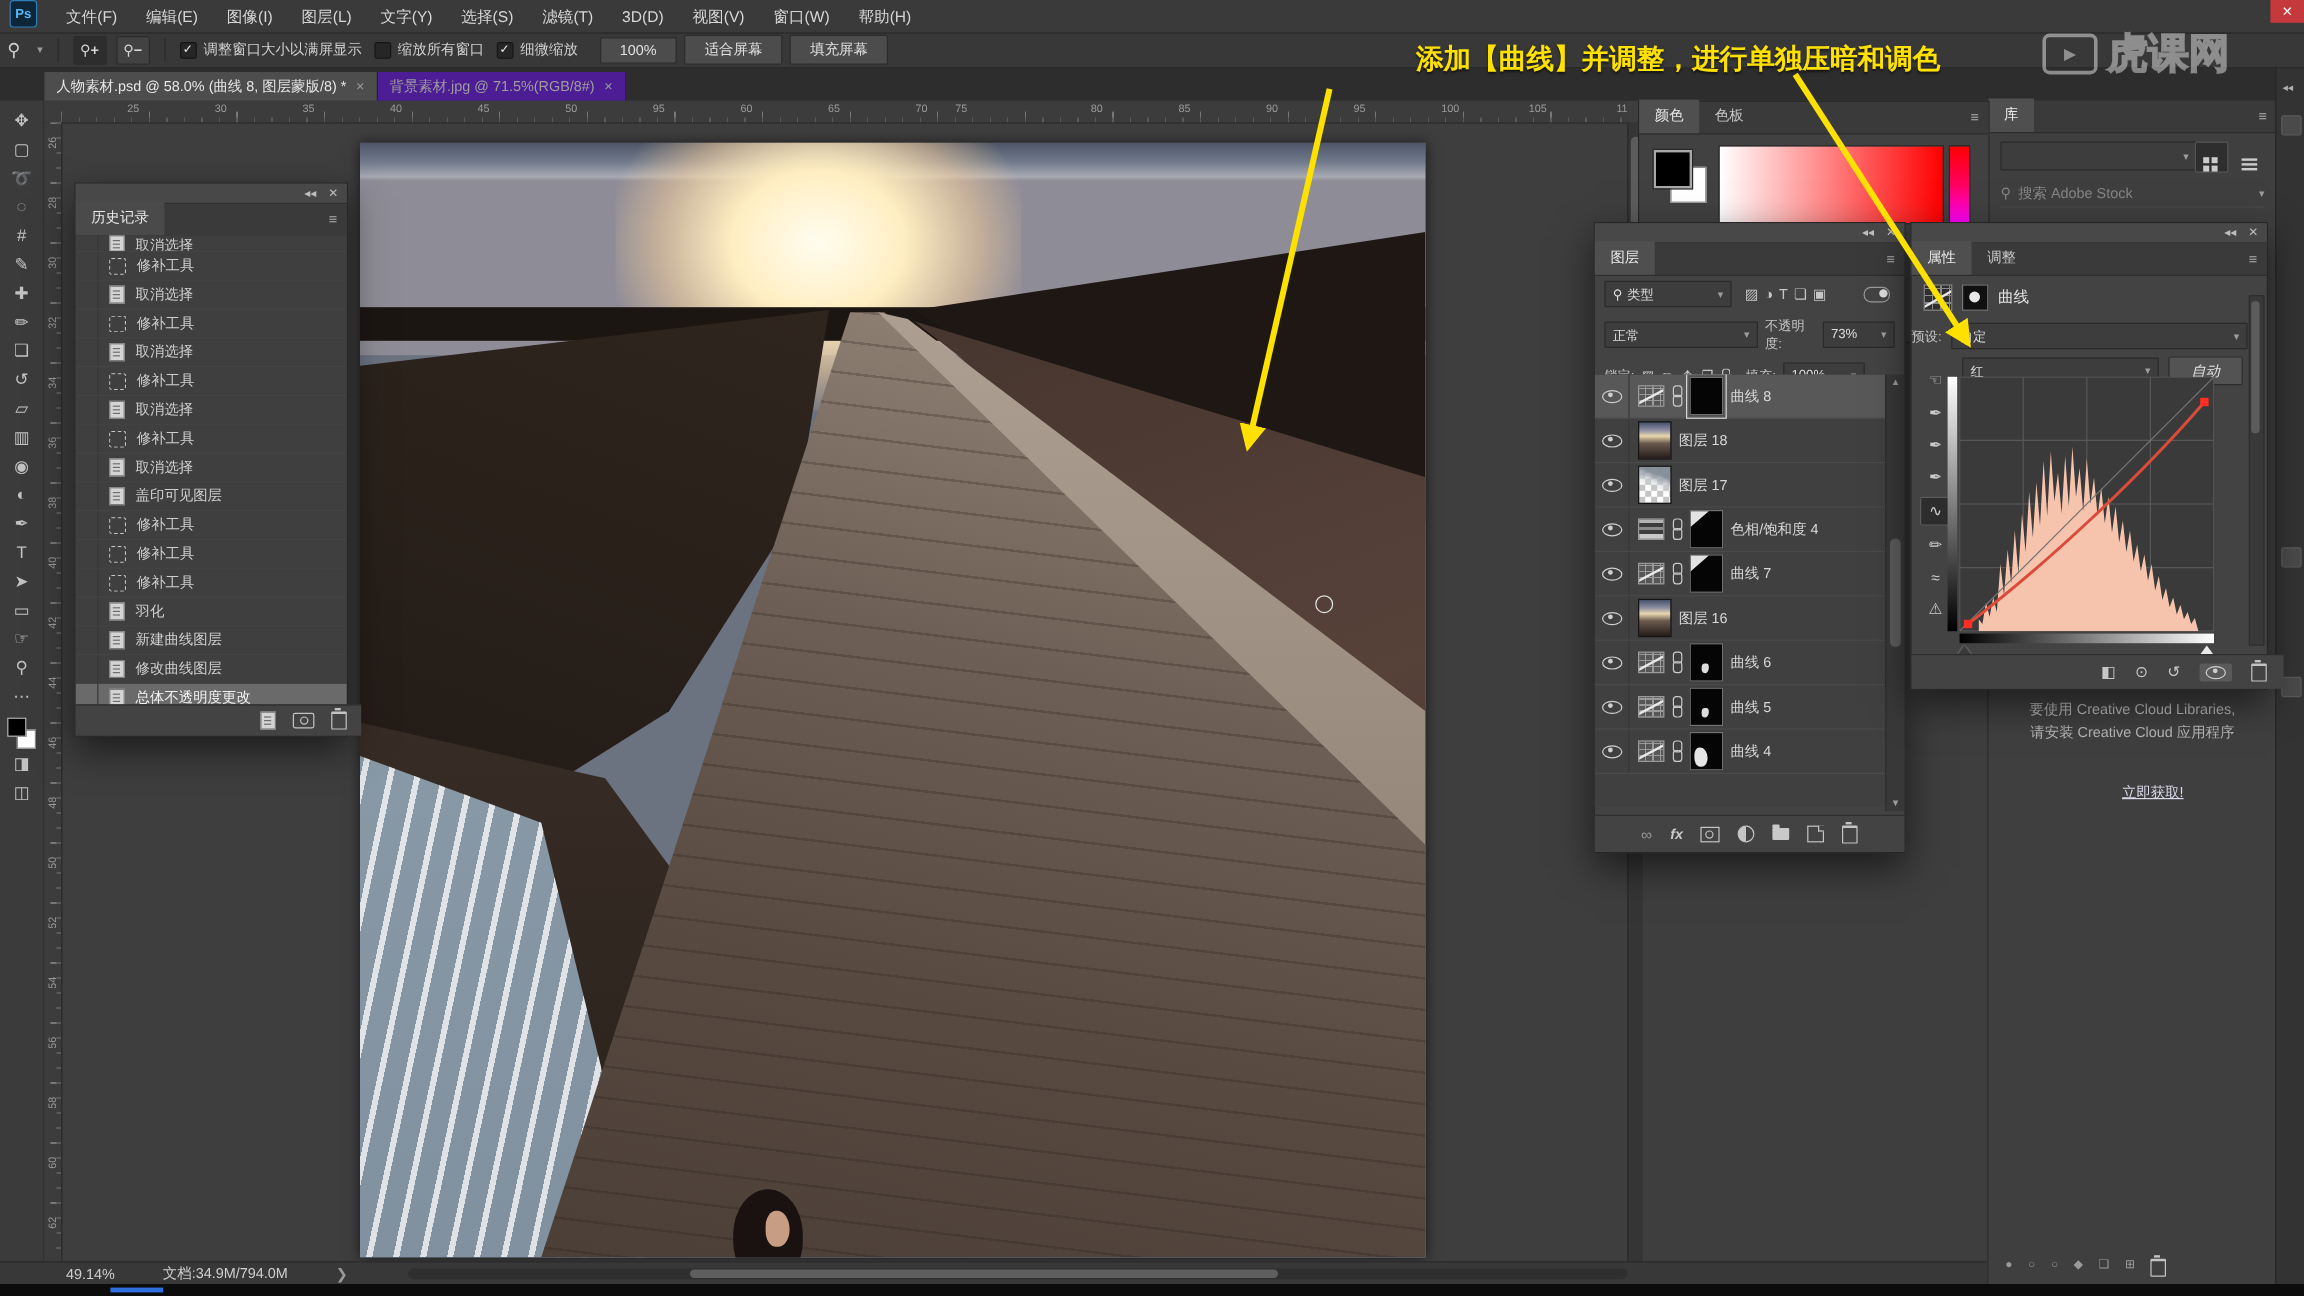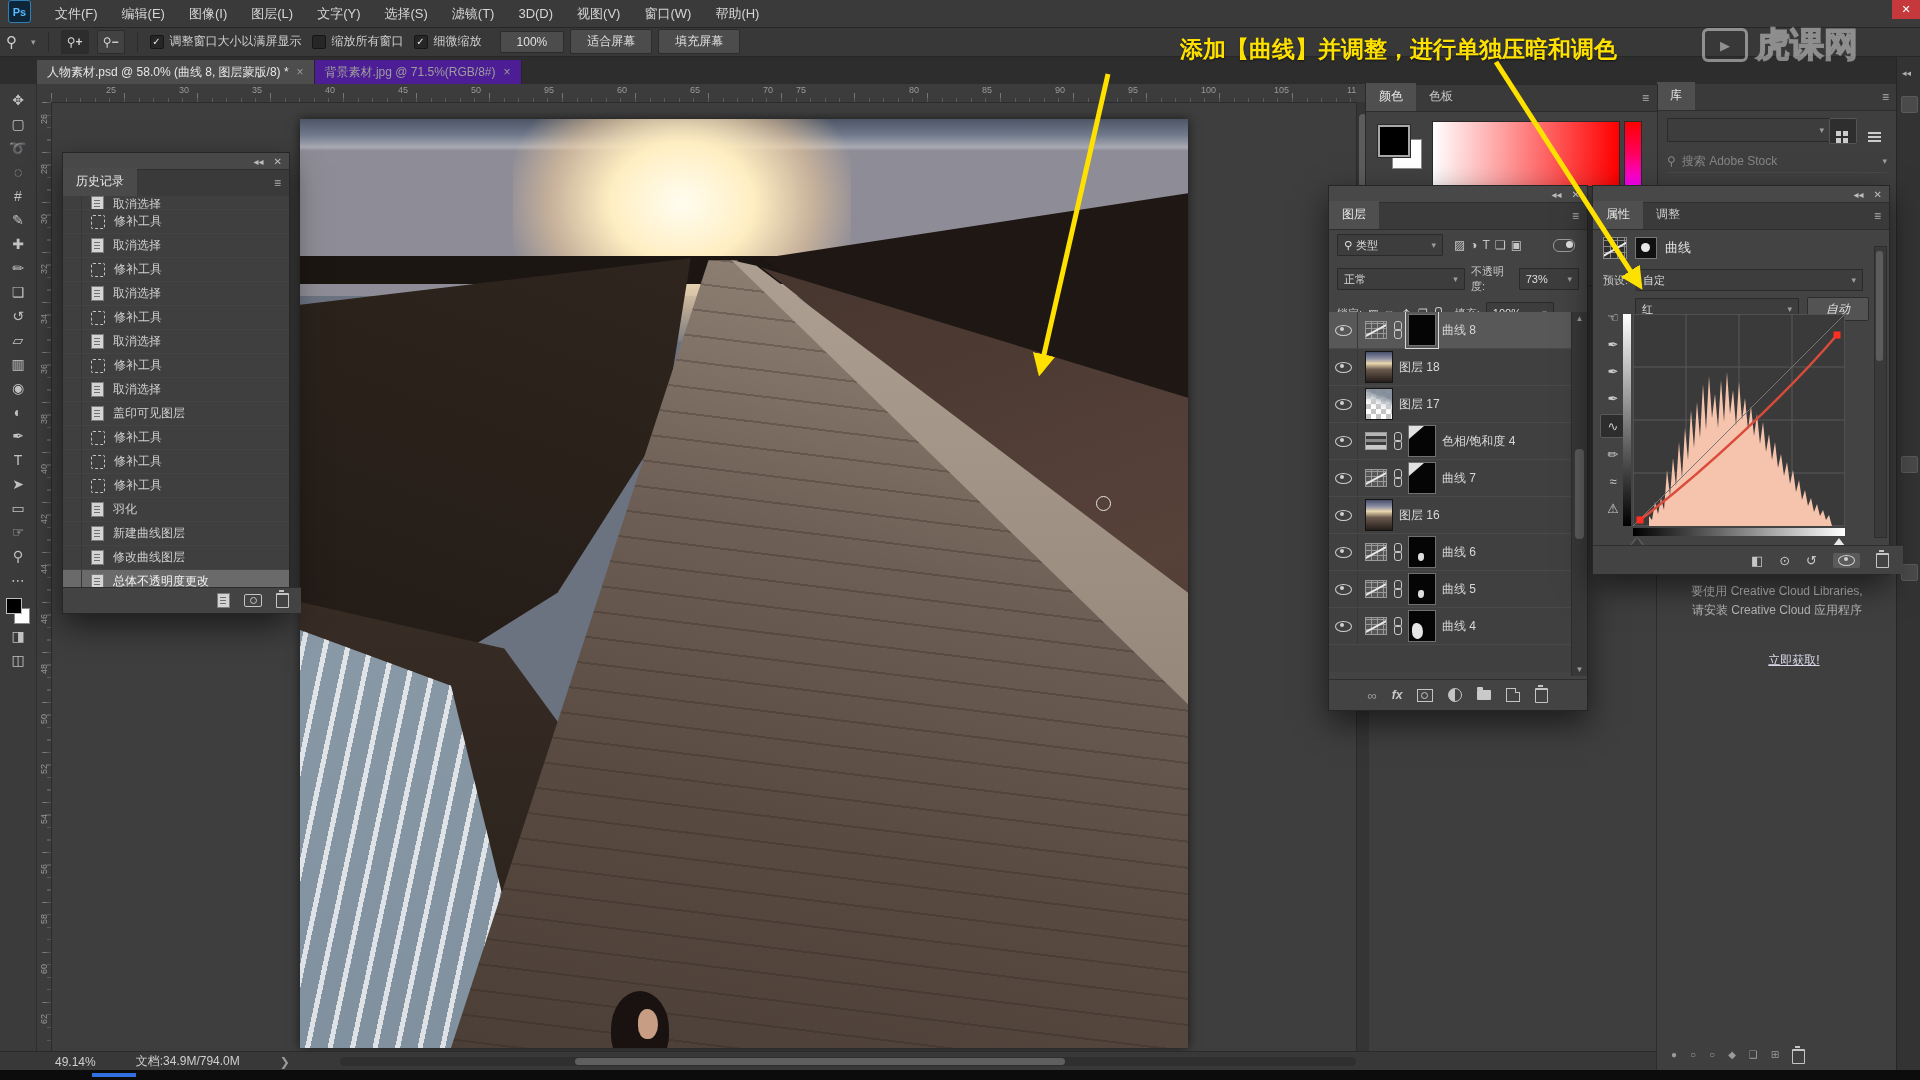--- a/index.html
+++ b/index.html
@@ -160,21 +160,21 @@
   #lfoot .fx{font-size:12px;font-style:italic;font-weight:bold;color:#c9c9c9;}
   
   #props{left:1592px;top:185px;width:296px;height:388px;z-index:20;}
   #props-sub{display:flex;align-items:center;gap:8px;padding:7px 10px;}
   #props-title{font-size:13px;color:#e0e0e0;}
   .curves-badge{width:22px;height:20px;background:#2f2f2f;border:1px solid #888;position:relative;overflow:hidden;
      background-image:repeating-linear-gradient(90deg,transparent 0 6px,#8a8a8a 6px 7px),repeating-linear-gradient(0deg,transparent 0 5px,#8a8a8a 5px 6px);}
   .curves-badge::after{content:"";position:absolute;left:-4px;top:9px;width:34px;height:2px;background:#e8e8e8;transform:rotate(-30deg);}
   .maskbadge{width:20px;height:20px;background:#101010;border:1px solid #777;position:relative;}
   .maskbadge::after{content:"";position:absolute;left:5px;top:5px;width:9px;height:9px;border-radius:50%;background:#e8e8e8;}
-  #preset-row,#channel-row{display:flex;align-items:center;gap:8px;padding:3px 10px;}
+  #preset-row,#channel-row{display:flex;align-items:center;gap:8px;padding:3px 0;}
   #props-toolcol{position:absolute;left:4px;top:120px;width:32px;display:flex;flex-direction:column;gap:5px;align-items:center;}
   #props-toolcol .ptool{width:24px;height:22px;display:flex;align-items:center;justify-content:center;color:#cccccc;font-size:13px;border-radius:2px;}
   #props-toolcol .ptool.on{background:#2d2d2d;border:1px solid #5a5a5a;}
   #plot-wrap{position:absolute;left:40px;top:128px;}
   #vgrad{position:absolute;left:-10px;top:0;width:8px;height:212px;background:linear-gradient(180deg,#fff,#000);}
   #hgrad{position:absolute;left:0;top:214px;width:212px;height:8px;background:linear-gradient(90deg,#000,#fff);}
   .tri{position:absolute;top:224px;width:0;height:0;border-left:6px solid transparent;border-right:6px solid transparent;}
   #tri-b{left:-2px;border-bottom:8px solid #3a3a3a;filter:drop-shadow(0 0 1px #999);}
   #tri-w{left:200px;border-bottom:8px solid #e8e8e8;}
   #props-foot{position:absolute;left:0;bottom:0;width:100%;height:28px;background:#434343;border-top:1px solid #2e2e2e;display:flex;align-items:center;justify-content:flex-end;gap:16px;padding-right:14px;}

